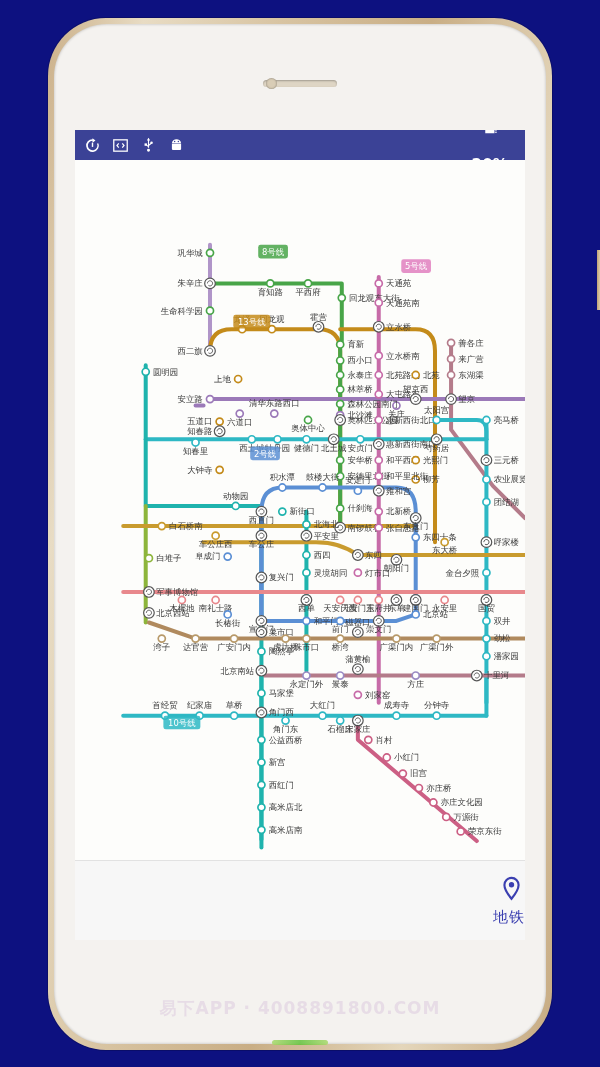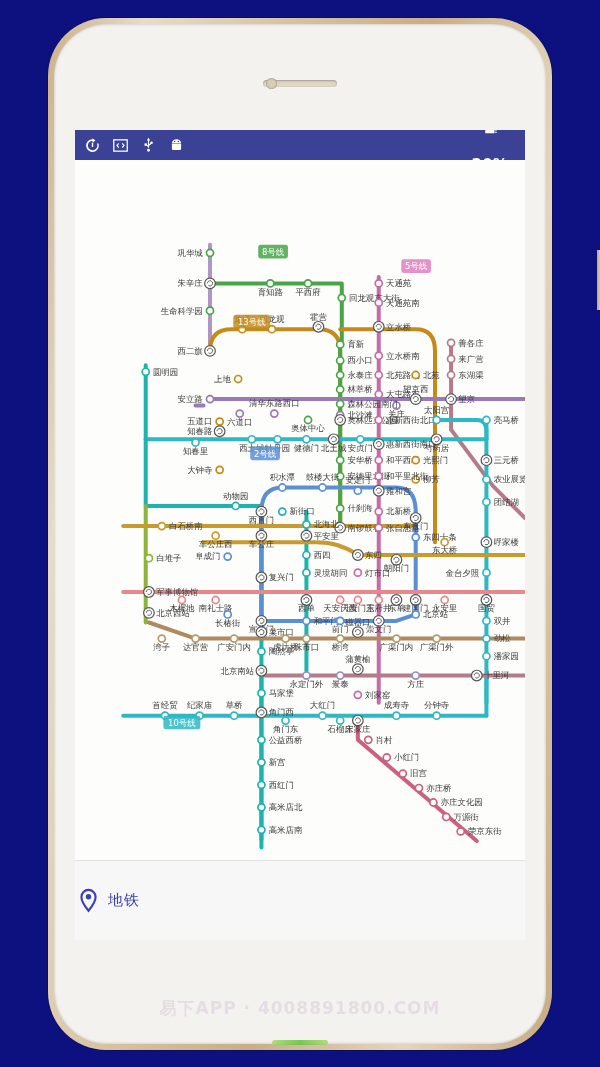--- a/index.html
+++ b/index.html
@@ -67,21 +67,21 @@
   
   .map-wrap { position: absolute; left: 0; top: 30px; width: 450px; height: 700px; background: #0f766e; overflow: hidden; }
   .map-wrap svg { display: block; }
 
   
   .bottomnav {
     position: absolute; left: 0; bottom: 0; width: 450px; height: 80px;
     background: #f7f7f7; border-top: 1px solid #e2e2e2;
     display: flex; align-items: center;
   }
-  .nav-item { flex: 1; display: flex; align-items: center; gap: 6px; cursor: pointer; }
+  .nav-item { flex: 1; display: flex; flex-direction: column; align-items: flex-end; gap: 6px; cursor: pointer; }
   .nav-label { font-size: 15px; color: #8d8d8d; letter-spacing: 1px; }
   .nav-item.active .nav-label { color: #3b3fb0; }
   .nav-icon { width: 27px; height: 27px; display: block; }
 </style>
 </head>
 <body>
 
 <div id="root">
   <div class="phone-outer">
     <div class="btn-side left1"></div>

